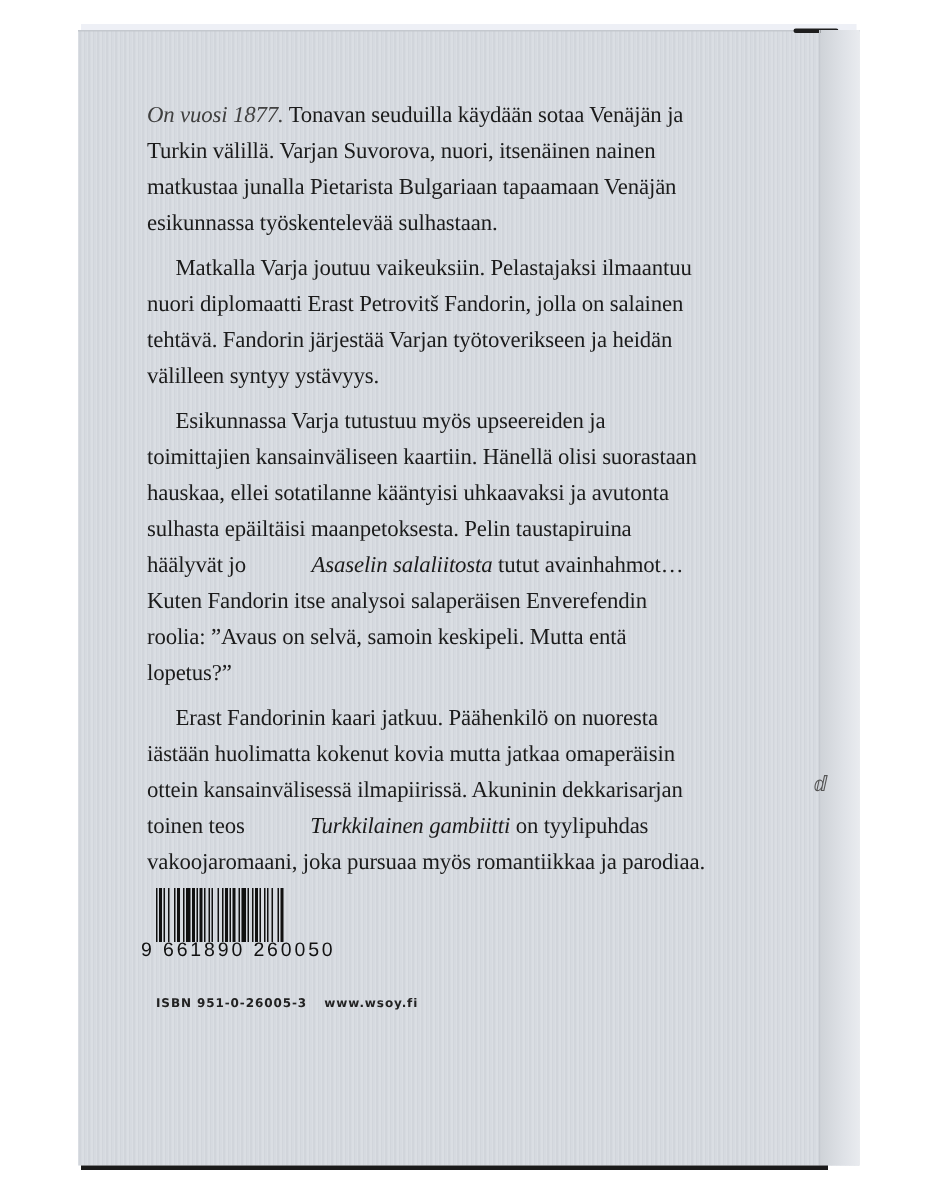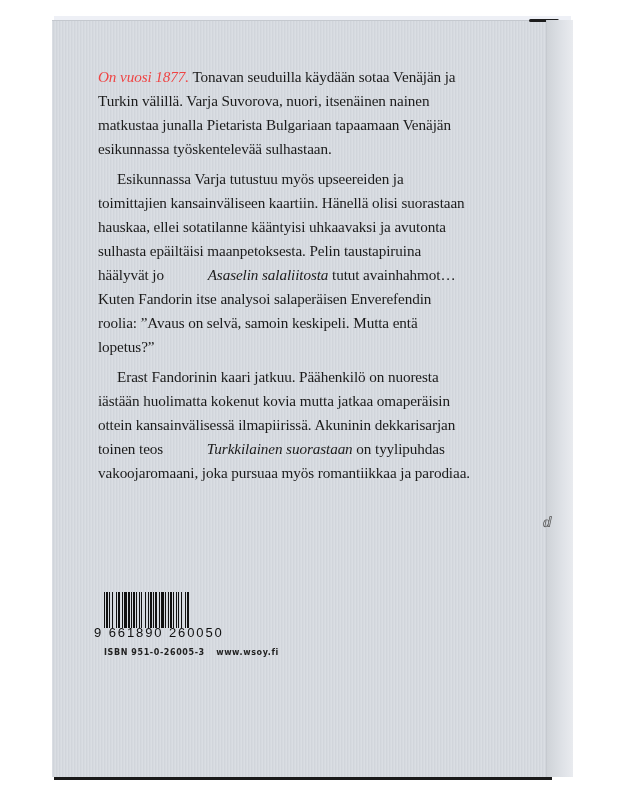--- a/index.html
+++ b/index.html
@@ -79,21 +79,21 @@
     }
     .blurb p {
       margin: 0 0 6px 0;
       text-indent: 19px;
     }
     .blurb p.first {
       text-indent: 0;
     }
     .lead {
       font-style: italic;
-      color: #ef4444;
+      color: #404040;
     }
     .em {
       font-style: italic;
       margin-left: 40px;
     }
     .barcode-block {
       position: absolute;
       left: 94px;
       top: 592px;
     }
@@ -110,21 +110,21 @@
     }
     .barcode-digits {
       font-family: "Liberation Sans", sans-serif;
       font-size: 13px;
       letter-spacing: 1.9px;
       color: #111;
       margin-top: -2px;
       line-height: 14px;
     }
     .isbn-line {
-      margin-top: 8px;
+      margin-top: 24px;
       margin-left: 10px;
       font-family: "DejaVu Sans", sans-serif;
       font-weight: bold;
       font-size: 8px;
       letter-spacing: 0.6px;
       color: #222;
       white-space: nowrap;
     }
     .isbn-line .url {
       margin-left: 8px;
@@ -135,23 +135,24 @@
 
 <div class="cover">
   <div class="cover-topline"></div>
   <div class="cover-top-dark"></div>
   <div class="spine-strip"></div>
   <div class="spine-mark">ⅆ</div>
   <div class="bottom-edge"></div>
 </div>
 
 <div class="blurb">
-  <p class="first"><span class="lead">On vuosi 1877.</span><span> Tonavan seuduilla käydään sotaa Venäjän ja Turkin välillä. Varja Suvorova, nuori, itsenäinen nainen matkustaa junalla Pietarista Bulgariaan tapaamaan Venäjän esikunnassa työskentelevää sulhastaan.</span></p>
+  <p class="first"><span class="lead">On vuosi 1877.</span><span> Tonavan seuduilla käydään sotaa Venäjän ja Turkin välillä. Varjan Suvorova, nuori, itsenäinen nainen matkustaa junalla Pietarista Bulgariaan tapaamaan Venäjän esikunnassa työskentelevää sulhastaan.</span></p>
+  <p><span>Matkalla Varja joutuu vaikeuksiin. Pelastajaksi ilmaantuu nuori diplomaatti Erast Petrovitš Fandorin, jolla on salainen tehtävä. Fandorin järjestää Varjan työtoverikseen ja heidän välilleen syntyy ystävyys.</span></p>
   <p><span>Esikunnassa Varja tutustuu myös upseereiden ja toimittajien kansainväliseen kaartiin. Hänellä olisi suorastaan hauskaa, ellei sotatilanne kääntyisi uhkaavaksi ja avutonta sulhasta epäiltäisi maanpetoksesta. Pelin taustapiruina häälyvät jo </span><span class="em">Asaselin salaliitosta</span><span> tutut avainhahmot… Kuten Fandorin itse analysoi salaperäisen Enverefendin roolia: ”Avaus on selvä, samoin keskipeli. Mutta entä lopetus?”</span></p>
-  <p><span>Erast Fandorinin kaari jatkuu. Päähenkilö on nuoresta iästään huolimatta kokenut kovia mutta jatkaa omaperäisin ottein kansainvälisessä ilmapiirissä. Akuninin dekkarisarjan toinen teos </span><span class="em">Turkkilainen suorastaan</span><span> on tyylipuhdas vakoojaromaani, joka pursuaa myös romantiikkaa ja parodiaa.</span></p>
+  <p><span>Erast Fandorinin kaari jatkuu. Päähenkilö on nuoresta iästään huolimatta kokenut kovia mutta jatkaa omaperäisin ottein kansainvälisessä ilmapiirissä. Akuninin dekkarisarjan toinen teos </span><span class="em">Turkkilainen gambiitti</span><span> on tyylipuhdas vakoojaromaani, joka pursuaa myös romantiikkaa ja parodiaa.</span></p>
 </div>
 
 <div class="barcode-block">
   <div class="barcode" id="barcode">
       <span style="width: 1px;"></span>
       <span style="width: 1px; background: transparent;"></span>
       <span style="width: 2px;"></span>
       <span style="width: 1px; background: transparent;"></span>
       <span style="width: 1px;"></span>
       <span style="width: 2px; background: transparent;"></span>

